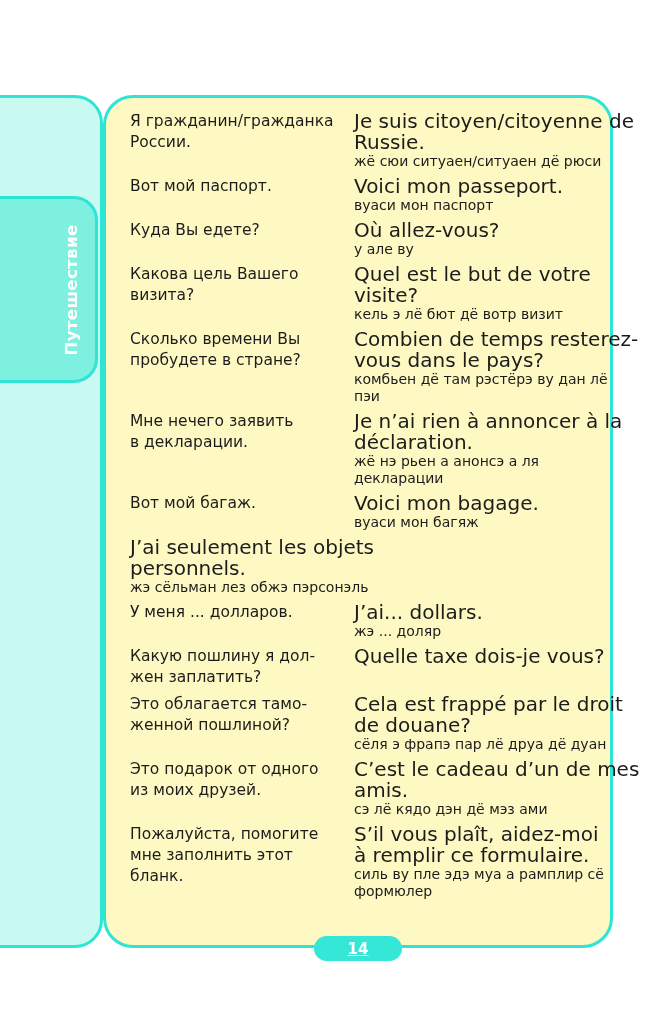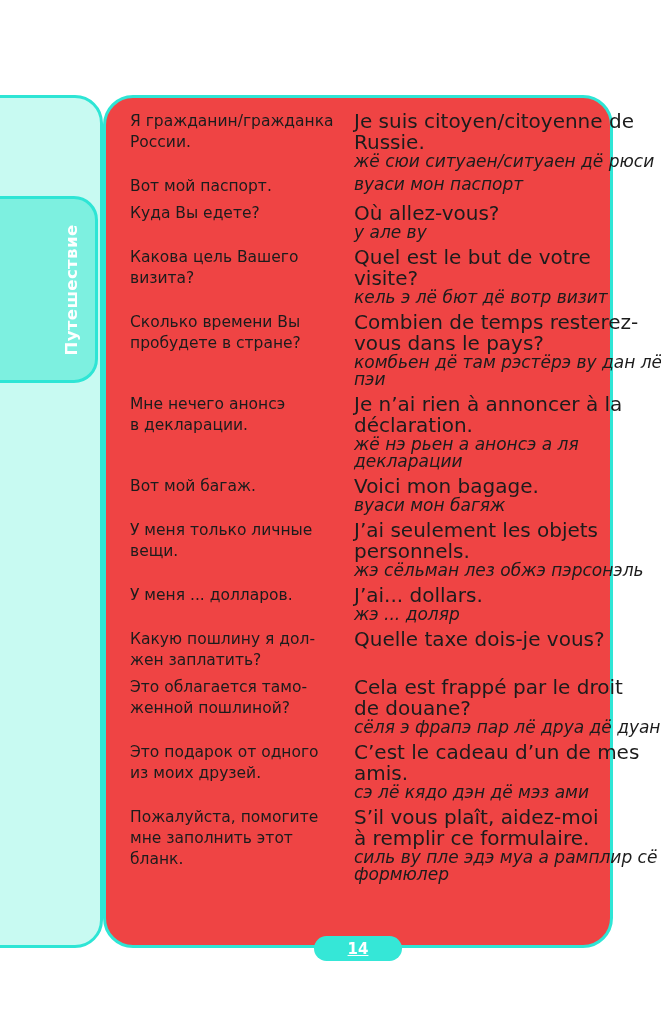--- a/index.html
+++ b/index.html
@@ -47,21 +47,21 @@
     white-space:nowrap;
     color:#ffffff;
     font-weight:bold;
     font-size:16.5px;
     letter-spacing:0.4px;
   }
   .card{
     position:absolute;
     left:103px;top:95px;
     width:510px;height:853px;
-    background:#ef4444;
+    background:#fef9c3;
     border:3px solid var(--accent);
     border-radius:30px;
     box-sizing:border-box;
     z-index:2;
     padding:13px 14px 0 24px;
   }
   .phrase-list{width:100%;}
   .row{
     display:grid;
     grid-template-columns:224px 1fr;
@@ -73,22 +73,21 @@
     color:var(--text);
     white-space:pre;
   }
   .fr{
     font-size:20px;
     line-height:21px;
     color:var(--text);
     white-space:pre;
   }
   .tr{
-    font-style:italic;
-    font-size:17px;
+    font-size:14px;
     line-height:17px;
     color:var(--text);
     white-space:pre;
   }
   .page-badge{
     position:absolute;
     left:314px;top:936px;
     width:88px;height:25px;
     background:var(--badge);
     border-radius:13px;
@@ -119,20 +118,21 @@
     <div class="fr-cell">
       <div class="fr">Je suis citoyen/citoyenne de
 Russie.</div>
       <div class="tr">жё сюи ситуаен/ситуаен дё рюси</div>
     </div>
   </div>
 
   <div class="row">
     <div class="ru">Вот мой паспорт.</div>
     <div class="fr-cell">
+      <div class="fr">Voici mon passeport.</div>
       <div class="tr">вуаси мон паспорт</div>
     </div>
   </div>
 
   <div class="row">
     <div class="ru">Куда Вы едете?</div>
     <div class="fr-cell">
       <div class="fr">Où allez-vous?</div>
       <div class="tr">у але ву</div>
     </div>
@@ -153,41 +153,39 @@
 пробудете в стране?</div>
     <div class="fr-cell">
       <div class="fr">Combien de temps resterez-
 vous dans le pays?</div>
       <div class="tr">комбьен дё там рэстёрэ ву дан лё
 пэи</div>
     </div>
   </div>
 
   <div class="row">
-    <div class="ru">Мне нечего анонсэ
+    <div class="ru">Мне нечего заявить
 в декларации.</div>
     <div class="fr-cell">
       <div class="fr">Je n’ai rien à annoncer à la
 déclaration.</div>
       <div class="tr">жё нэ рьен а анонсэ а ля
 декларации</div>
     </div>
   </div>
 
   <div class="row">
     <div class="ru">Вот мой багаж.</div>
     <div class="fr-cell">
       <div class="fr">Voici mon bagage.</div>
       <div class="tr">вуаси мон багяж</div>
     </div>
   </div>
 
   <div class="row">
-    <div class="ru">У меня только личные
-вещи.</div>
     <div class="fr-cell">
       <div class="fr">J’ai seulement les objets
 personnels.</div>
       <div class="tr">жэ сёльман лез обжэ пэрсонэль</div>
     </div>
   </div>
 
   <div class="row">
     <div class="ru">У меня ... долларов.</div>
     <div class="fr-cell">

